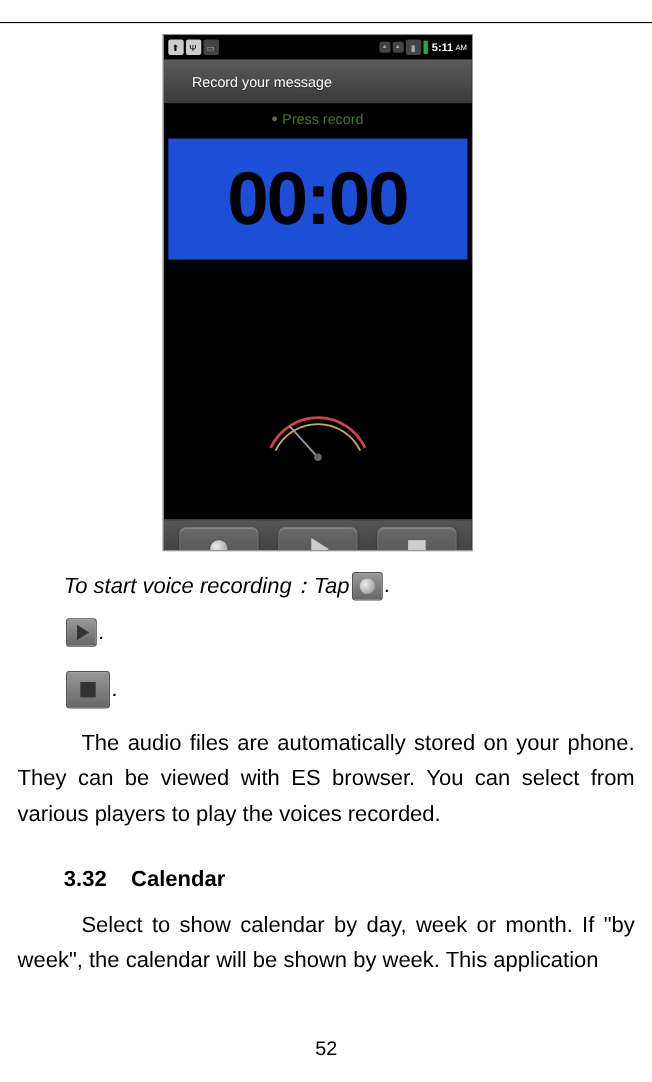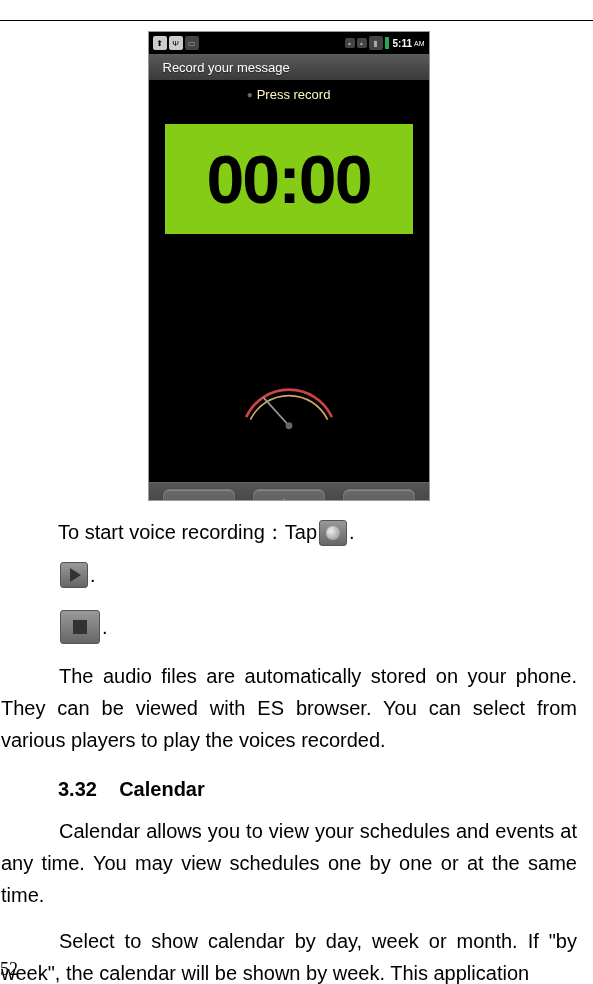--- a/index.html
+++ b/index.html
@@ -55,48 +55,48 @@
       align-items: center;
       justify-content: center;
       font-size: 8px;
       color: #000;
     }
     .status-icon.dark {
       background: #444;
       color: #aaa;
     }
     .title-bar {
-      height: 26px;
+      height: 40px;
       background: linear-gradient(to bottom, #5a5a5a, #3a3a3a);
       color: white;
       display: flex;
       align-items: center;
-      padding: 0 14px;
+      padding: 0 26px;
       font-size: 13px;
       text-shadow: 0 1px 1px rgba(0,0,0,0.5);
     }
     .press-record {
       height: 28px;
       background: #000;
-      color: #fef9c3;
+      color: #4d7c0f;
       display: flex;
       align-items: center;
       justify-content: center;
       font-size: 13px;
       gap: 4px;
     }
     .press-record::before {
       content: "●";
       color: #666;
       font-size: 10px;
     }
     .timer-display {
       height: 110px;
-      background: #84cc16;
-      margin: 16px;
+      background: #1d4ed8;
+      margin: 4px;
       display: flex;
       align-items: center;
       justify-content: center;
       font-size: 68px;
       font-weight: bold;
       letter-spacing: -2px;
       font-family: Arial, sans-serif;
     }
     .vu-area {
       height: 232px;
@@ -158,20 +158,21 @@
     }
     .body-text {
       padding-left: 30px;
     }
     .instruction-line {
       font-size: 20px;
       margin: 16px 0;
       display: flex;
       align-items: center;
       flex-wrap: wrap;
+      font-style: italic;
     }
     .instruction-line.indented {
       padding-left: 28px;
     }
     .inline-icon {
       display: inline-flex;
       width: 28px;
       height: 26px;
       background: linear-gradient(to bottom, #999, #666);
       border: 1px solid #555;
@@ -204,36 +205,37 @@
       height: 14px;
       background: #333;
     }
     .paragraph {
       font-size: 20px;
       line-height: 1.6;
       text-align: justify;
       margin: 14px 0;
     }
     .paragraph.flush {
-      padding-left: 1px;
+      padding-left: 16px;
       margin-left: -30px;
       padding-right: 0;
     }
     .section-heading {
       font-size: 20px;
       font-weight: bold;
-      margin: 22px 0 14px 28px;
+      margin: 32px 0 14px 28px;
     }
     .page-number {
       position: absolute;
-      bottom: 4px;
+      bottom: 20px;
       left: 0;
       right: 0;
+      text-align: center;
       font-size: 18px;
-      font-family: Liberation Serif, serif;
+      font-family: Liberation Sans, sans-serif;
     }
     .sig-small { font-size: 5px; width: 10px; height: 10px; }
     .green-bar { background: #2a5; width: 4px; height: 12px; }
   </style>
 </head>
 <body>
 
 <div class="page-divider"></div>
 
 <div class="content">
@@ -305,21 +307,20 @@
         </span>
       <span>.</span>
     </div>
 
     <p class="paragraph flush" style="text-indent:58px">The audio files are automatically stored on your phone. They can be viewed with ES browser. You can select from various players to play the voices recorded.</p>
 
     <div class="section-heading">
       <span>3.32</span>&nbsp;&nbsp;&nbsp;&nbsp;<span>Calendar</span>
     </div>
 
-    <p class="paragraph flush" style="text-indent:58px">Calendar allows you to view your schedules and events at any time. You may view schedules one by one or at the same time.</p>
 
     <p class="paragraph flush" style="text-indent:58px">Select to show calendar by day, week or month. If "by week", the calendar will be shown by week. This application</p>
 
   </div>
 
 </div>
 
 <div class="page-number">52</div>
 
 </body></html>

